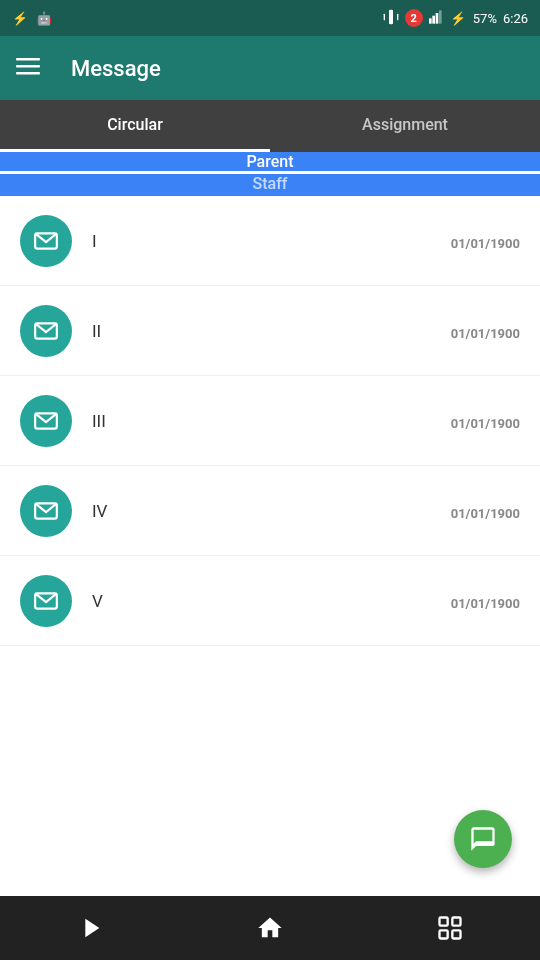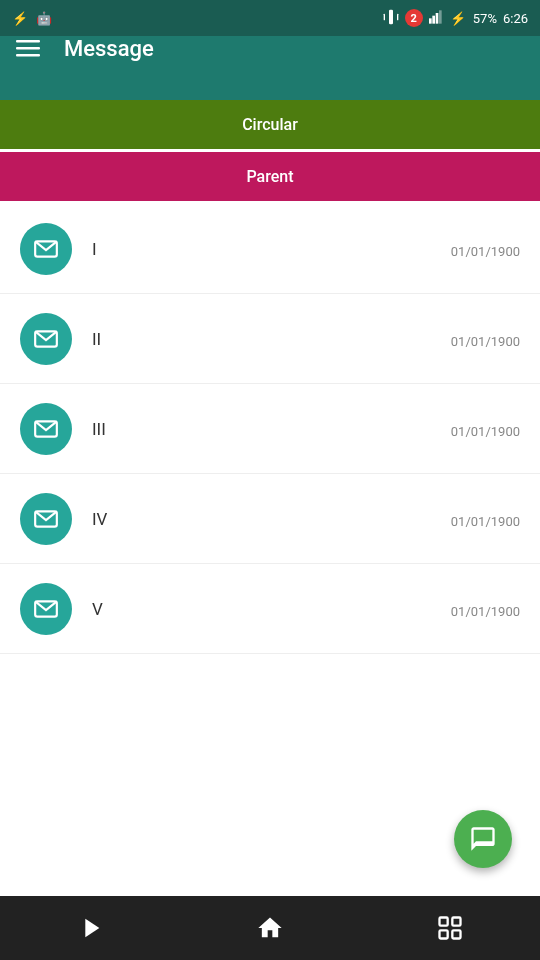--- a/index.html
+++ b/index.html
@@ -41,39 +41,40 @@
       align-items: center;
       gap: 6px;
       font-size: 13px;
     }
 
     
     .header {
       background: #1e7a6e;
       height: 64px;
       display: flex;
+      align-items: center;
       padding: 0 16px;
-      gap: 24px;
+      gap: 31px;
     }
 
     .hamburger-icon {
       color: white;
       font-size: 22px;
       cursor: pointer;
     }
 
     .header-title {
       color: white;
       font-size: 22px;
       font-weight: 500;
     }
 
     
     .tab-bar-primary {
-      background: #4d7c0f;
+      background: #404040;
       display: flex;
       border-bottom: none;
     }
 
     .tab-primary {
       flex: 1;
       height: 52px;
       display: flex;
       align-items: center;
       justify-content: center;
@@ -84,22 +85,23 @@
       border-bottom: 3px solid transparent;
     }
 
     .tab-primary.active {
       color: white;
       border-bottom: 3px solid white;
     }
 
     
     .tab-bar-secondary {
-      background: #be185d;
-      display: flex;
+      background: #3b82f6;
+      display: flex;
+      flex-direction: column;
     }
 
     .tab-secondary {
       flex: 1;
       height: 52px;
       display: flex;
       align-items: center;
       justify-content: center;
       color: rgba(255,255,255,0.7);
       font-size: 16px;
@@ -157,20 +159,21 @@
       color: #333;
       font-weight: 400;
     }
 
     .item-date {
       font-size: 13px;
       color: #888;
       text-align: right;
       align-self: flex-end;
       margin-left: auto;
+      font-weight: bold;
     }
 
     .item-row {
       display: flex;
       align-items: center;
       width: 100%;
       justify-content: space-between;
     }
 
     
@@ -259,25 +262,31 @@
       <rect y="18" width="24" height="2.5" rx="1"></rect>
     </svg>
   </span>
   <span class="header-title">Message</span>
 </div>
 
 <div class="tab-bar-primary">
   <div class="tab-primary active">
     <span>Circular</span>
   </div>
+  <div class="tab-primary">
+    <span>Assignment</span>
+  </div>
 </div>
 
 <div class="tab-bar-secondary">
   <div class="tab-secondary active">
     <span>Parent</span>
+  </div>
+  <div class="tab-secondary">
+    <span>Staff</span>
   </div>
 </div>
 
 <div class="list-container">
 
   <div class="list-item">
     <div class="mail-icon-circle">
       <svg viewBox="0 0 24 24" fill="none" stroke="white" stroke-width="2">
         <rect x="2" y="5" width="20" height="14" rx="2"></rect>
         <polyline points="2,5 12,13 22,5"></polyline>

